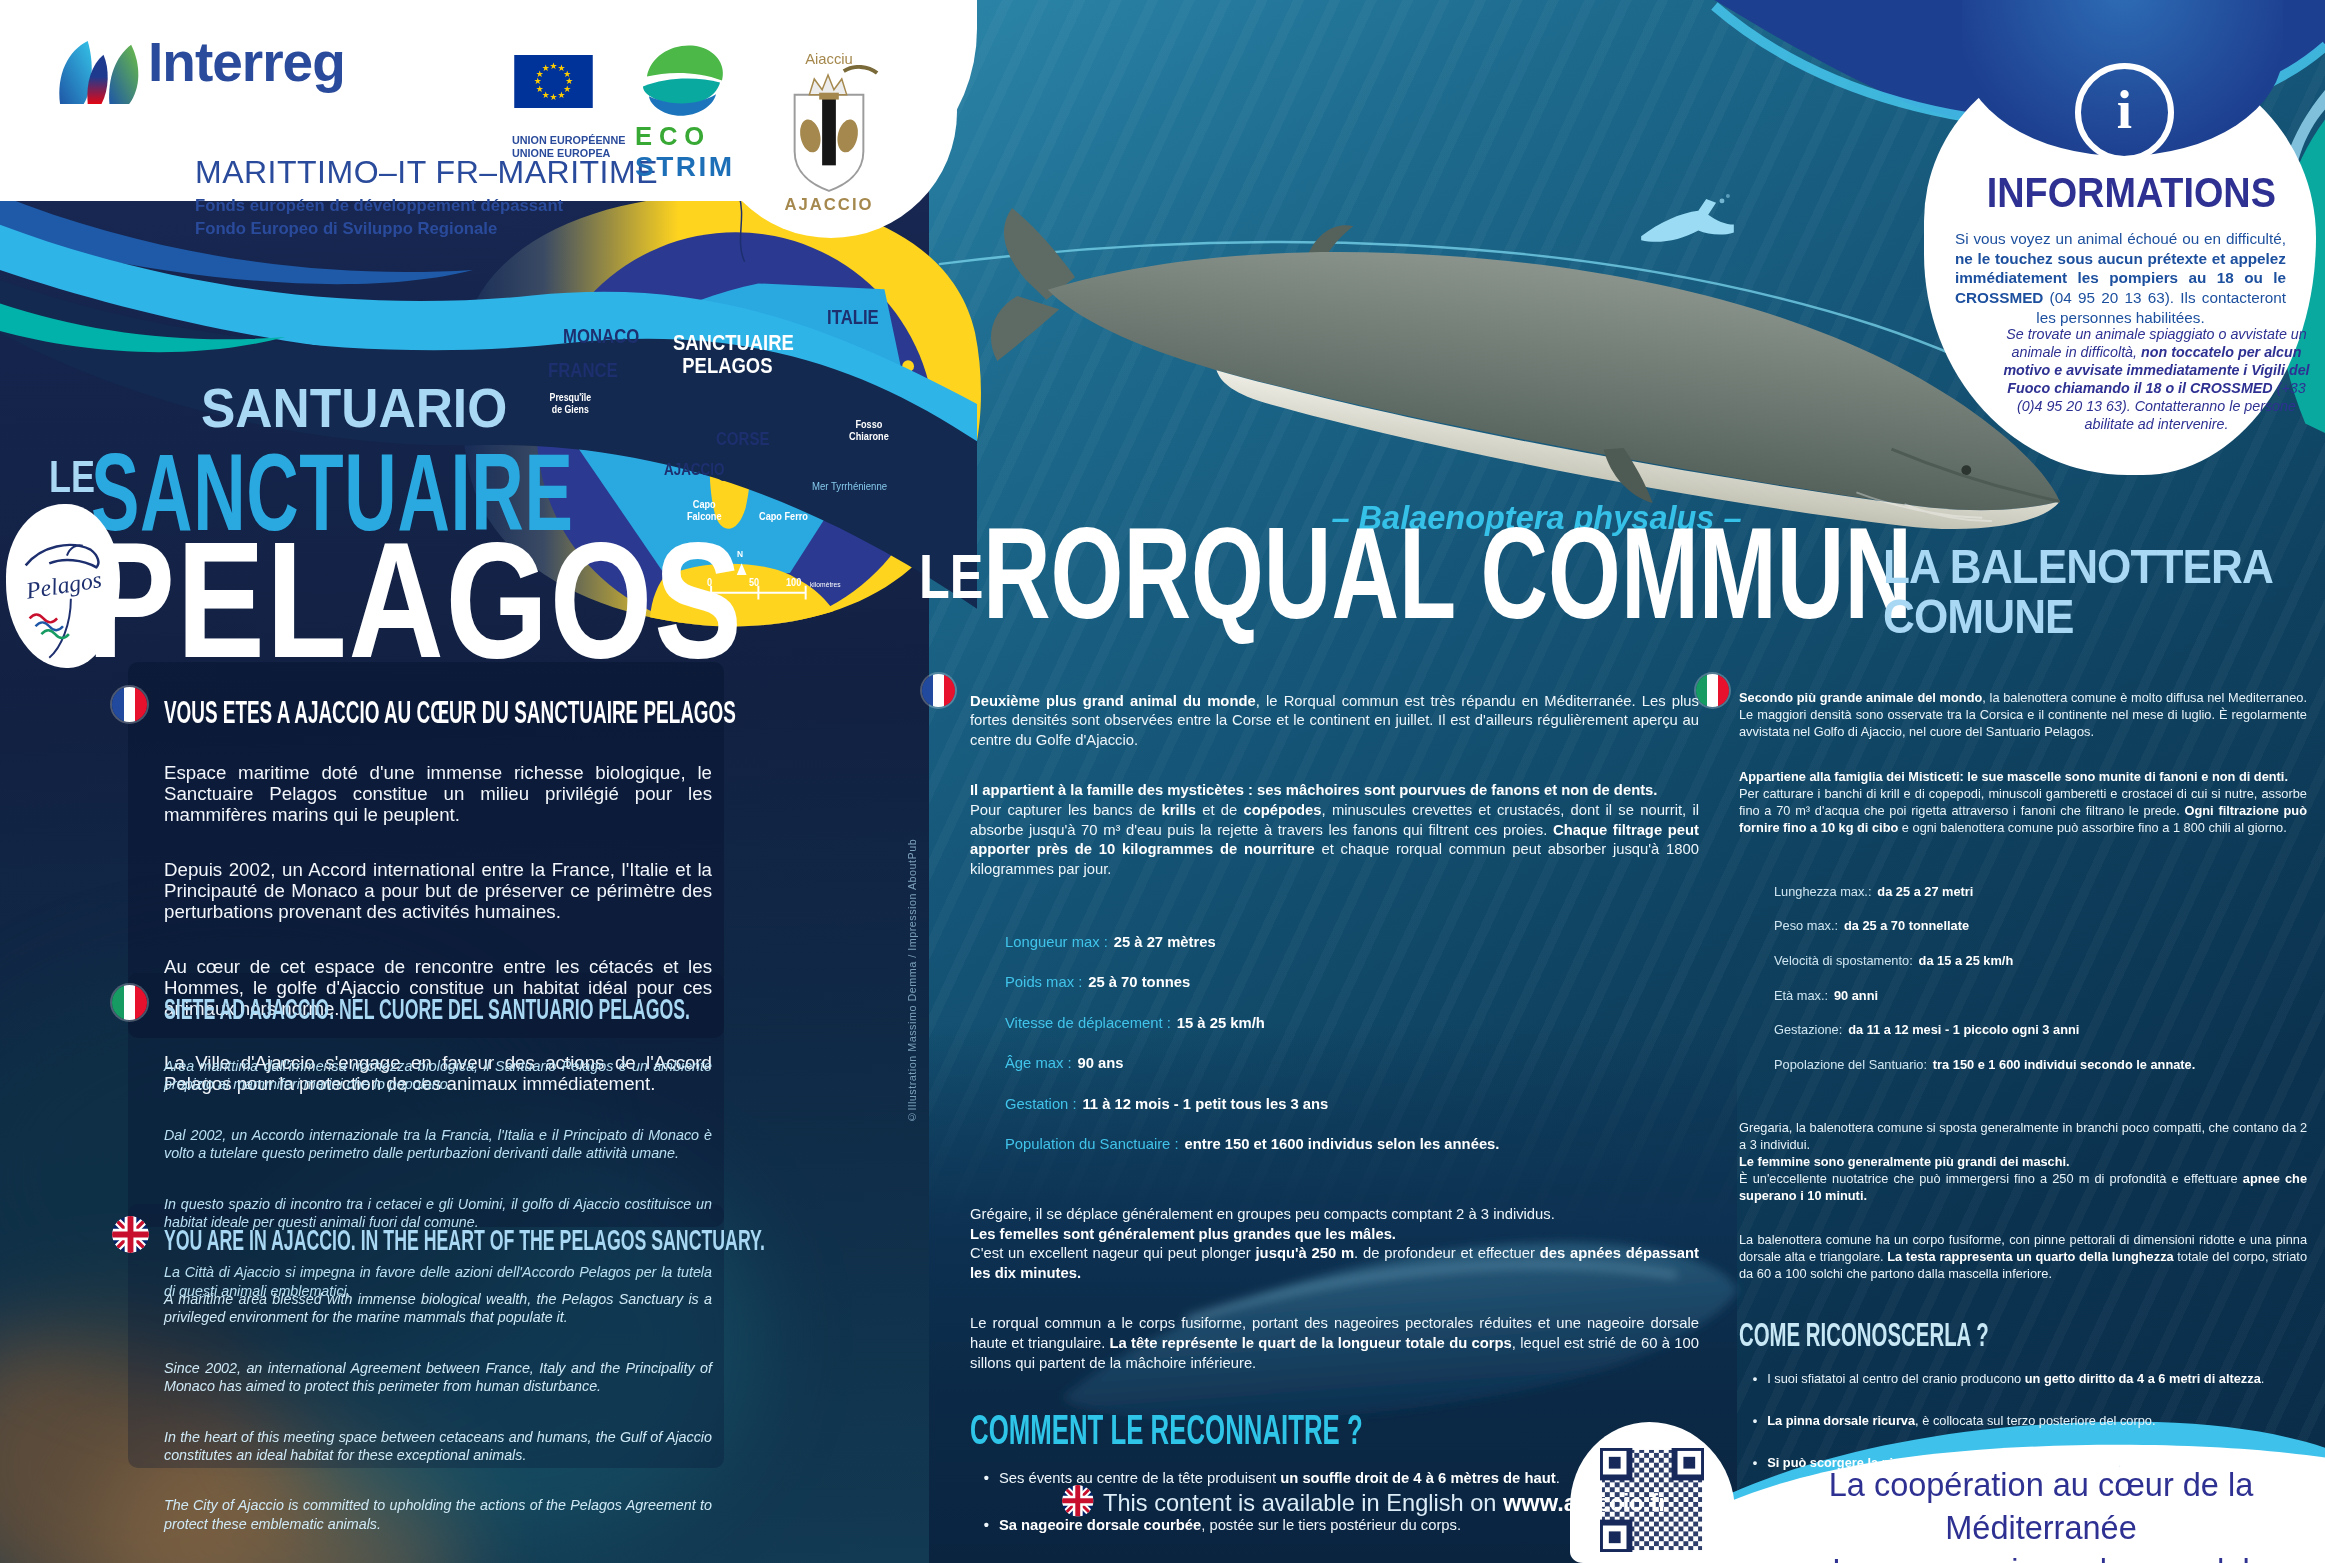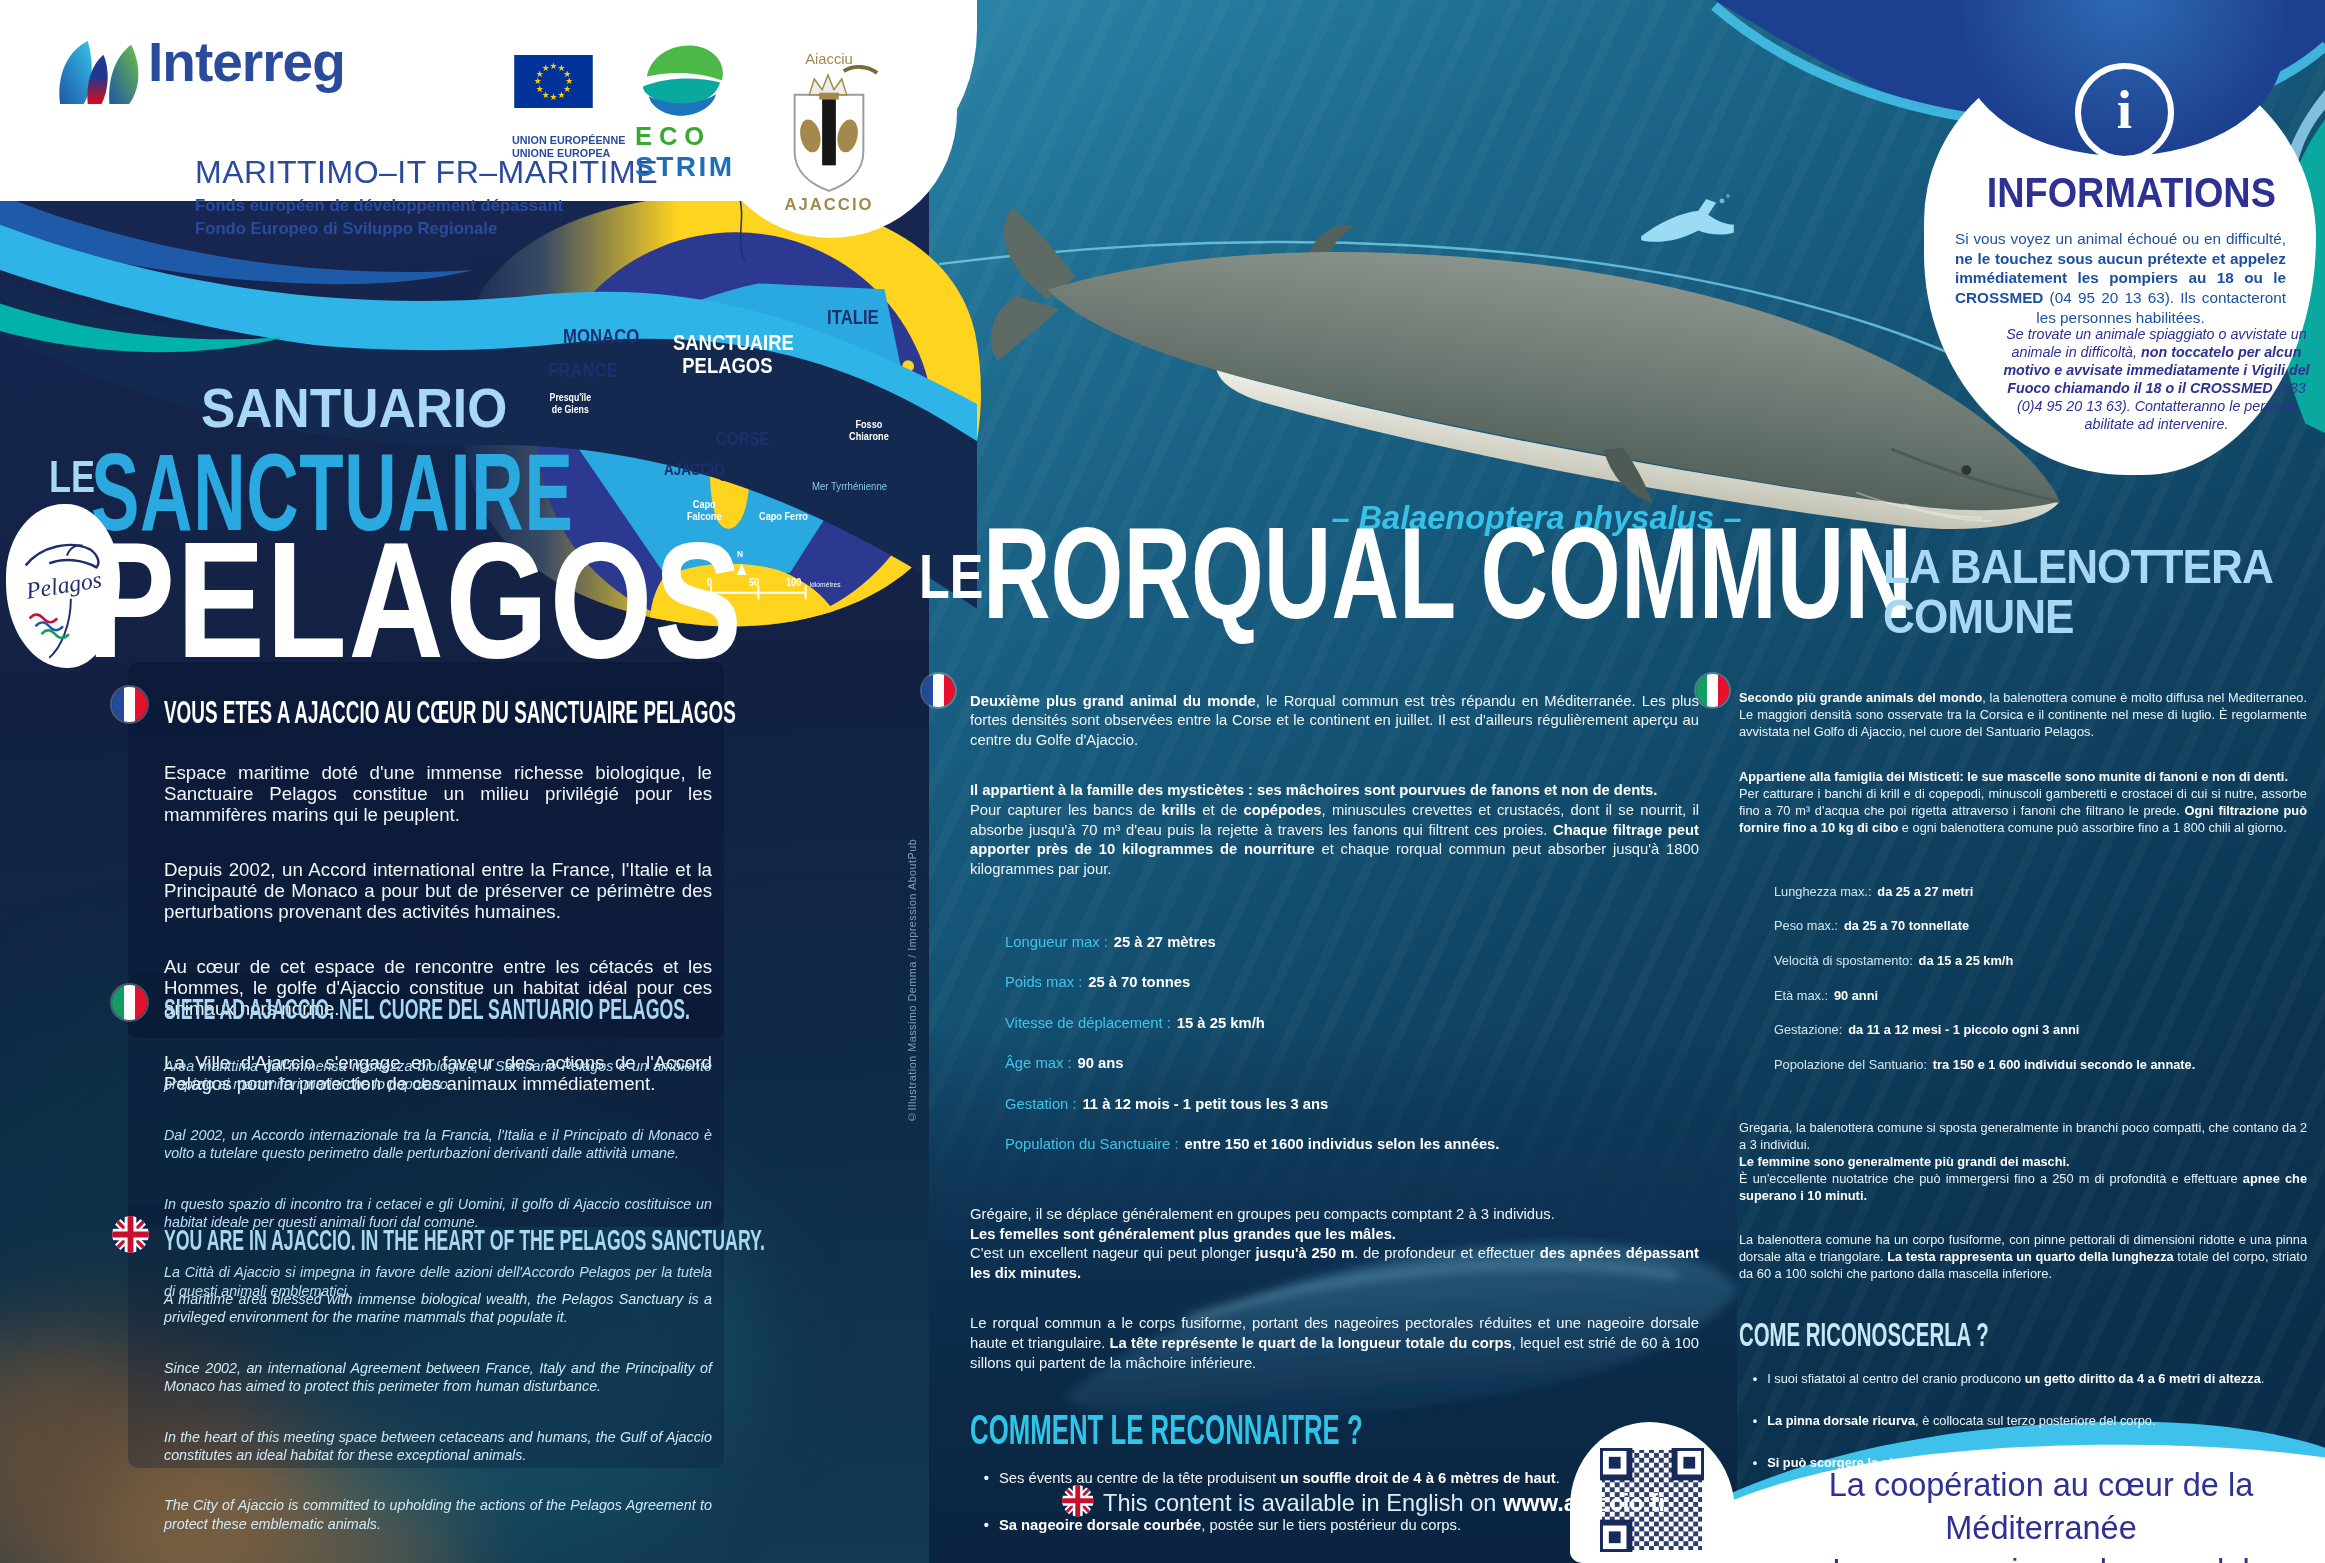--- a/index.html
+++ b/index.html
@@ -412,21 +412,21 @@
 </span><span>C'est un excellent nageur qui peut plonger </span><span class="bb">jusqu'à 250 m</span><span>. de profondeur et effectuer </span><span class="bb">des apnées dépassant les dix minutes.</span></p>
     <p><span>Le rorqual commun a le corps fusiforme, portant des nageoires pectorales réduites et une nageoire dorsale haute et triangulaire. </span><span class="bb">La tête représente le quart de la longueur totale du corps</span><span>, lequel est strié de 60 à 100 sillons qui partent de la mâchoire inférieure.</span></p>
     <div class="rec-h">COMMENT LE RECONNAITRE ?</div>
     <div class="bul"><span class="dot">•</span><span><span>Ses évents au centre de la tête produisent </span><span class="bb">un souffle droit de 4 à 6 mètres de haut</span><span>.</span></span></div>
     <div class="bul"><span class="dot">•</span><span><span class="bb">Sa nageoire dorsale courbée</span><span>, postée sur le tiers postérieur du corps.</span></span></div>
     
   </div>
 
   <div class="abs flag flag-it" style="left:1696px;top:674px;width:33px;height:33px;"></div>
   <div class="col it-col">
-    <p><span class="bb">Secondo più grande animals del mondo</span><span>, la balenottera comune è molto diffusa nel Mediterraneo. Le maggiori densità sono osservate tra la Corsica e il continente nel mese di luglio. È regolarmente avvistata nel Golfo di Ajaccio, nel cuore del Santuario Pelagos.</span></p>
+    <p><span class="bb">Secondo più grande animale del mondo</span><span>, la balenottera comune è molto diffusa nel Mediterraneo. Le maggiori densità sono osservate tra la Corsica e il continente nel mese di luglio. È regolarmente avvistata nel Golfo di Ajaccio, nel cuore del Santuario Pelagos.</span></p>
     <p><span class="bb">Appartiene alla famiglia dei Misticeti: le sue mascelle sono munite di fanoni e non di denti.
 </span><span>Per catturare i banchi di krill e di copepodi, minuscoli gamberetti e crostacei di cui si nutre, assorbe fino a 70 m³ d'acqua che poi rigetta attraverso i fanoni che filtrano le prede. </span><span class="bb">Ogni filtrazione può fornire fino a 10 kg di cibo</span><span> e ogni balenottera comune può assorbire fino a 1 800 chili al giorno.</span></p>
     <div class="facts">
       <div class="fact"><span class="fk">Lunghezza max.:</span><span class="fv">da 25 a 27 metri</span></div>
       <div class="fact"><span class="fk">Peso max.:</span><span class="fv">da 25 a 70 tonnellate</span></div>
       <div class="fact"><span class="fk">Velocità di spostamento:</span><span class="fv">da 15 a 25 km/h</span></div>
       <div class="fact"><span class="fk">Età max.:</span><span class="fv">90 anni</span></div>
       <div class="fact"><span class="fk">Gestazione:</span><span class="fv">da 11 a 12 mesi - 1 piccolo ogni 3 anni</span></div>
       <div class="fact"><span class="fk">Popolazione del Santuario:</span><span class="fv">tra 150 e 1 600 individui secondo le annate.</span></div>
     </div>

